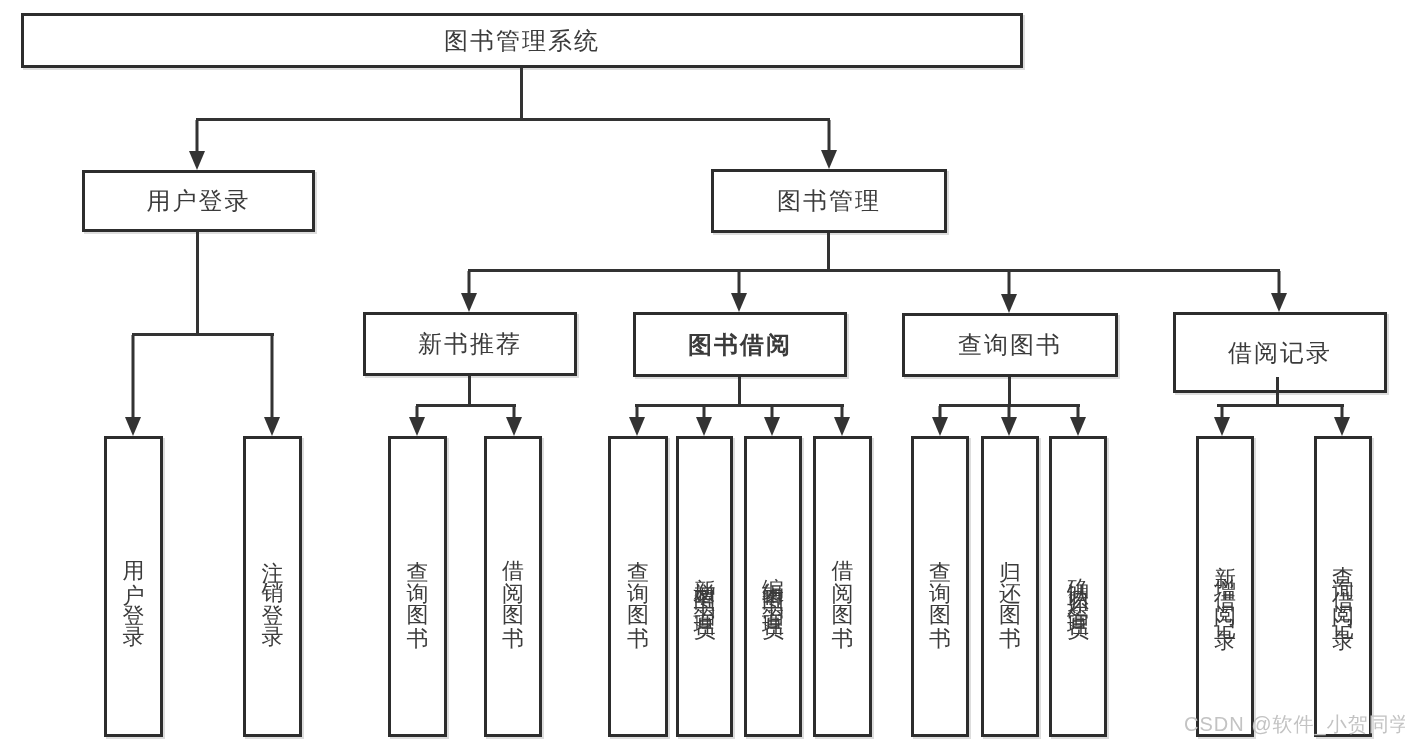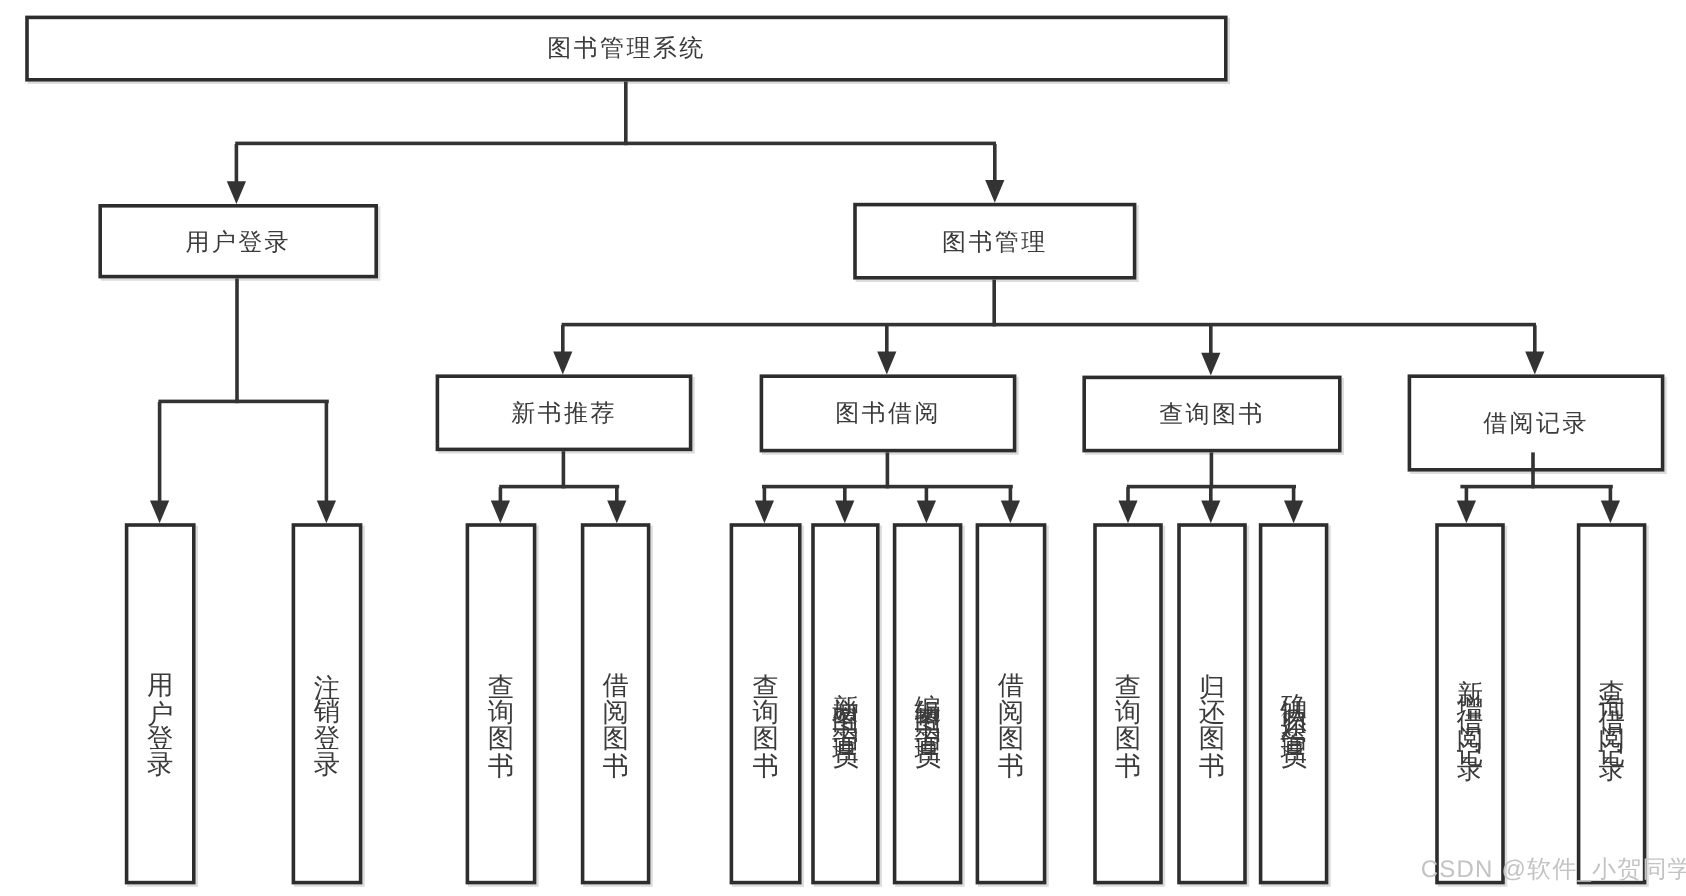--- a/index.html
+++ b/index.html
@@ -4,21 +4,21 @@
 <style>
   html,body { margin:0; padding:0; background:#ffffff; }
   #canvas {
     position:relative; width:1405px; height:747px; background:#ffffff;
     font-family:"Liberation Sans","DejaVu Sans",sans-serif; overflow:hidden;
   }
   .hbox {
     position:absolute; box-sizing:border-box; background:#ffffff;
     border:3px solid #2d2d2d; box-shadow:2px 2px 0 rgba(120,120,120,0.25);
     display:flex; align-items:center; justify-content:center;
-    font-size:20px; color:#3b3b3b; letter-spacing:2px; white-space:nowrap;
+    font-size:24px; color:#3b3b3b; letter-spacing:2px; white-space:nowrap;
   }
   .vbox {
     position:absolute; box-sizing:border-box; background:#ffffff;
     border:3px solid #2d2d2d; box-shadow:2px 2px 0 rgba(120,120,120,0.25);
     top:436px; height:301px;
     display:flex; align-items:center; justify-content:center;
     font-size:22px; color:#3b3b3b;
   }
   .vbox span { writing-mode:vertical-rl; text-orientation:mixed; line-height:1; }
   .sp-wide  span { letter-spacing:22px; }
@@ -54,21 +54,21 @@
   <div class="hbox" style="left:82px; top:170px; width:233px; height:62px;">
     <span>用户登录</span>
   </div>
   <div class="hbox" style="left:711px; top:169px; width:236px; height:64px;">
     <span>图书管理</span>
   </div>
 
   <div class="hbox" style="left:363px; top:312px; width:214px; height:64px;">
     <span>新书推荐</span>
   </div>
-  <div class="hbox" style="left:633px; top:312px; width:214px; height:65px;">
+  <div class="hbox" style="left:633px; top:312px; width:214px; height:65px;font-weight:bold;">
     <span>图书借阅</span>
   </div>
   <div class="hbox" style="left:902px; top:313px; width:216px; height:64px;">
     <span>查询图书</span>
   </div>
   <div class="hbox" style="left:1173px; top:312px; width:214px; height:81px;">
     <span>借阅记录</span>
   </div>
 
   <div class="vbox sp-wide" style="left:104px; width:59px;">

